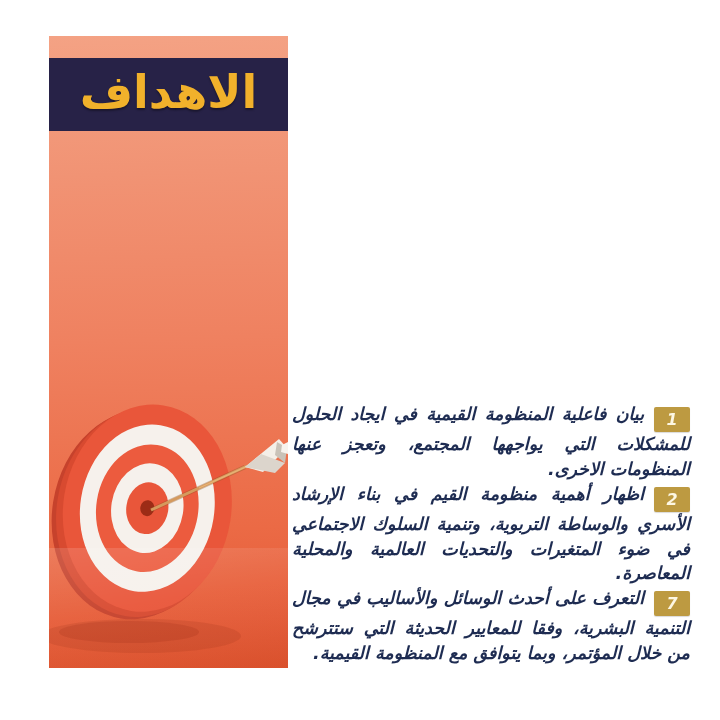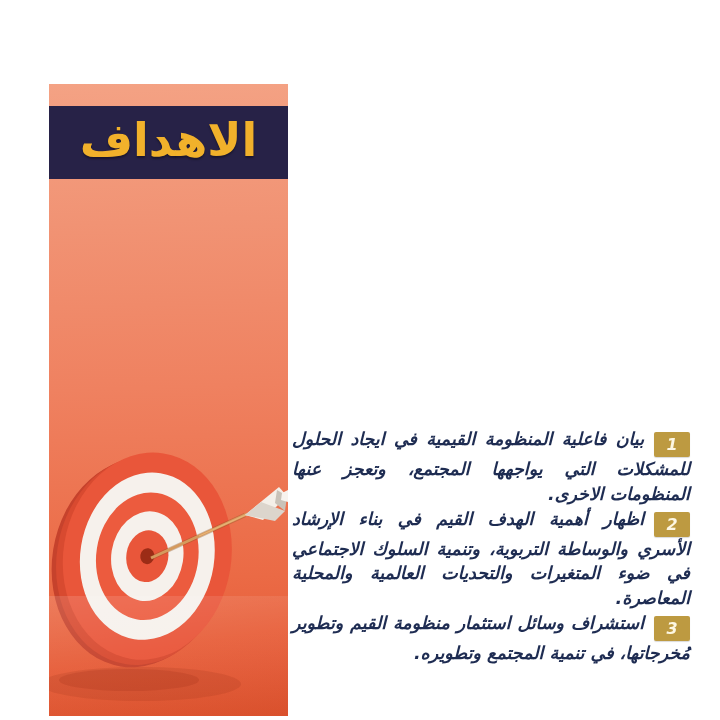--- a/index.html
+++ b/index.html
@@ -22,21 +22,20 @@
     left:49px;top:36px;
     width:239px;height:632px;
     background:linear-gradient(178deg,
       #f4a284 0%,
       #f19374 22%,
       #ef8160 48%,
       #eb6a45 78%,
       #e65c38 92%,
       #e1552f 100%);
     overflow:hidden;
-    margin-top:48px;
   }
   
   .floor-light{
     position:absolute;left:-20px;bottom:0;
     width:300px;height:120px;
     background:linear-gradient(170deg,
       rgba(255,255,255,0.14) 0%,
       rgba(255,255,255,0.04) 45%,
       rgba(140,30,10,0.10) 100%);
     pointer-events:none;
@@ -142,25 +141,25 @@
     <div class="floor-light"></div>
   </div>
 
   <div class="content">
 
     <div class="item">
       <span class="badge">1</span><span>بيان فاعلية المنظومة القيمية في ايجاد الحلول للمشكلات التي يواجهها المجتمع، وتعجز عنها المنظومات الاخرى.</span>
     </div>
 
     <div class="item">
-      <span class="badge">2</span><span>اظهار أهمية الهدف القيم في بناء الإرشاد الأسري والوساطة التربوية، وتنمية السلوك الاجتماعي في ضوء المتغيرات والتحديات العالمية والمحلية المعاصرة.</span>
-    </div>
-
-    <div class="item">
-      <span class="badge">3</span><span>استشراف وسائل استثمار منظومة القيم وتطوير مُخرجاتها، في تنمية المجتمع وتطويره.</span>
+      <span class="badge">2</span><span>اظهار أهمية منظومة القيم في بناء الإرشاد الأسري والوساطة التربوية، وتنمية السلوك الاجتماعي في ضوء المتغيرات والتحديات العالمية والمحلية المعاصرة.</span>
     </div>
 
 
 
 
 
+    <div class="item">
+      <span class="badge">7</span><span>التعرف على أحدث الوسائل والأساليب في مجال التنمية البشرية، وفقا للمعايير الحديثة التي ستترشح من خلال المؤتمر، وبما يتوافق مع المنظومة القيمية.</span>
+    </div>
+
   </div>
 </div>
 
 </body></html>

